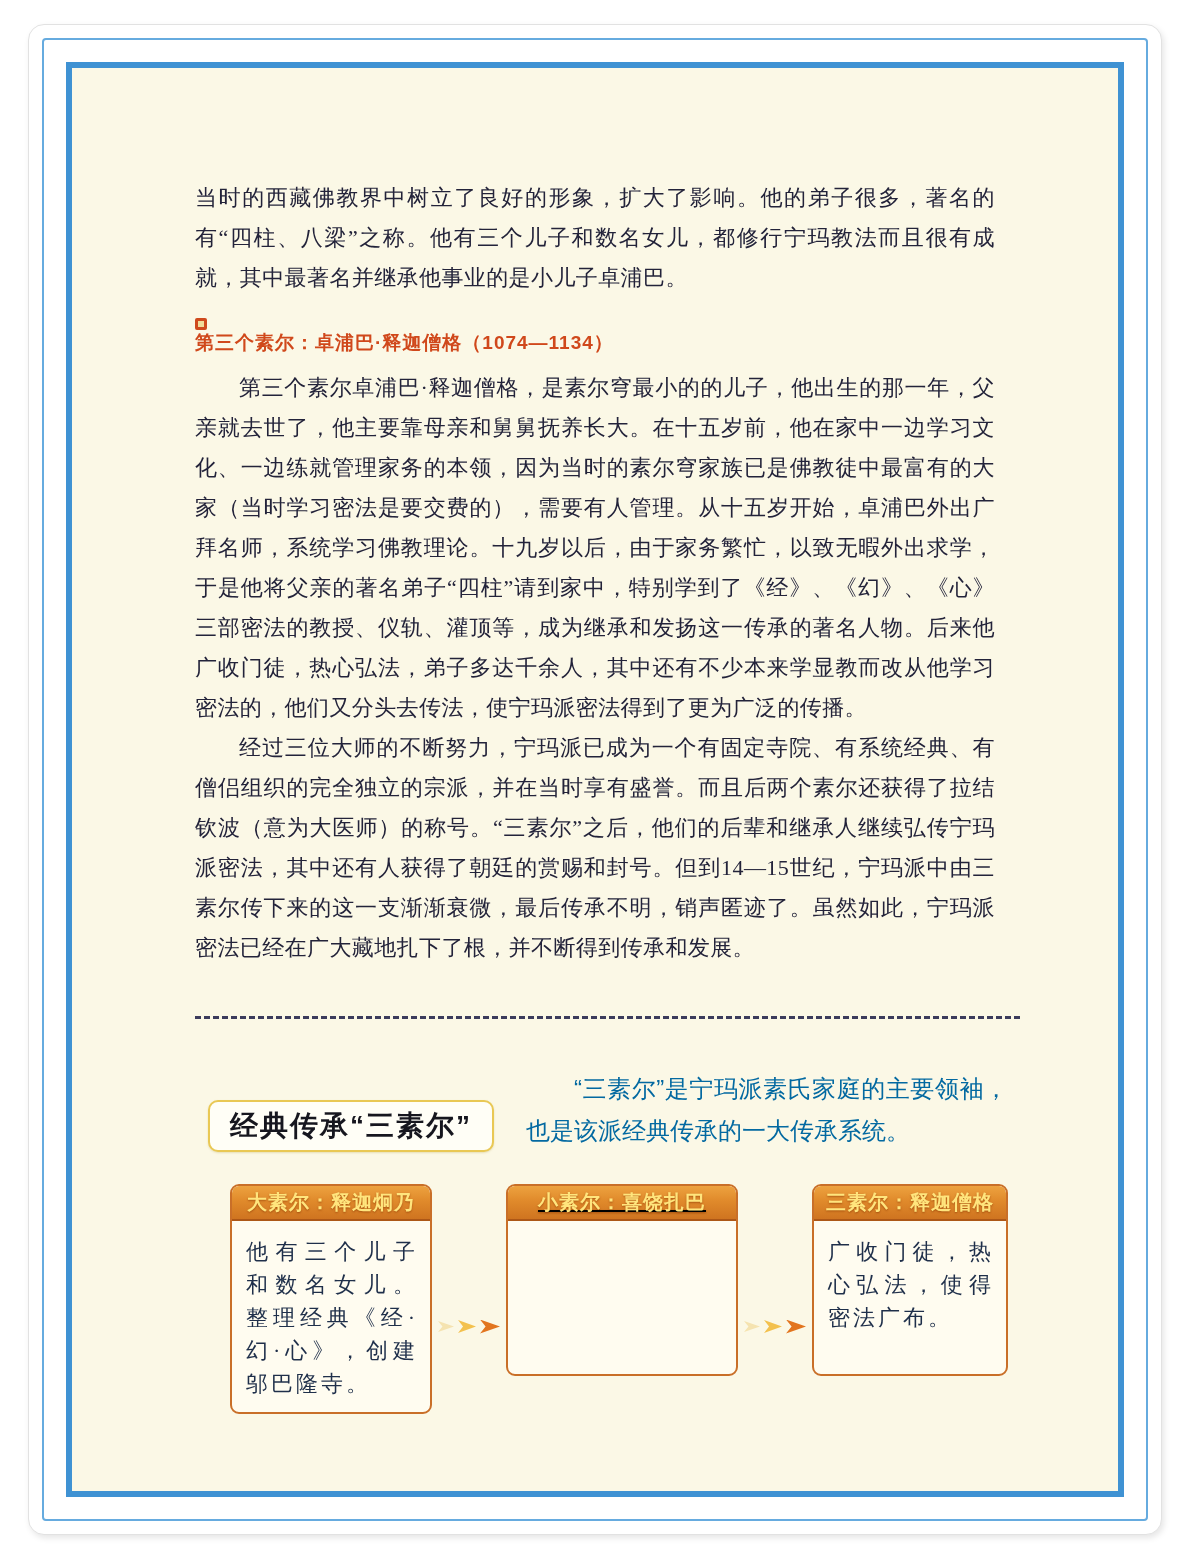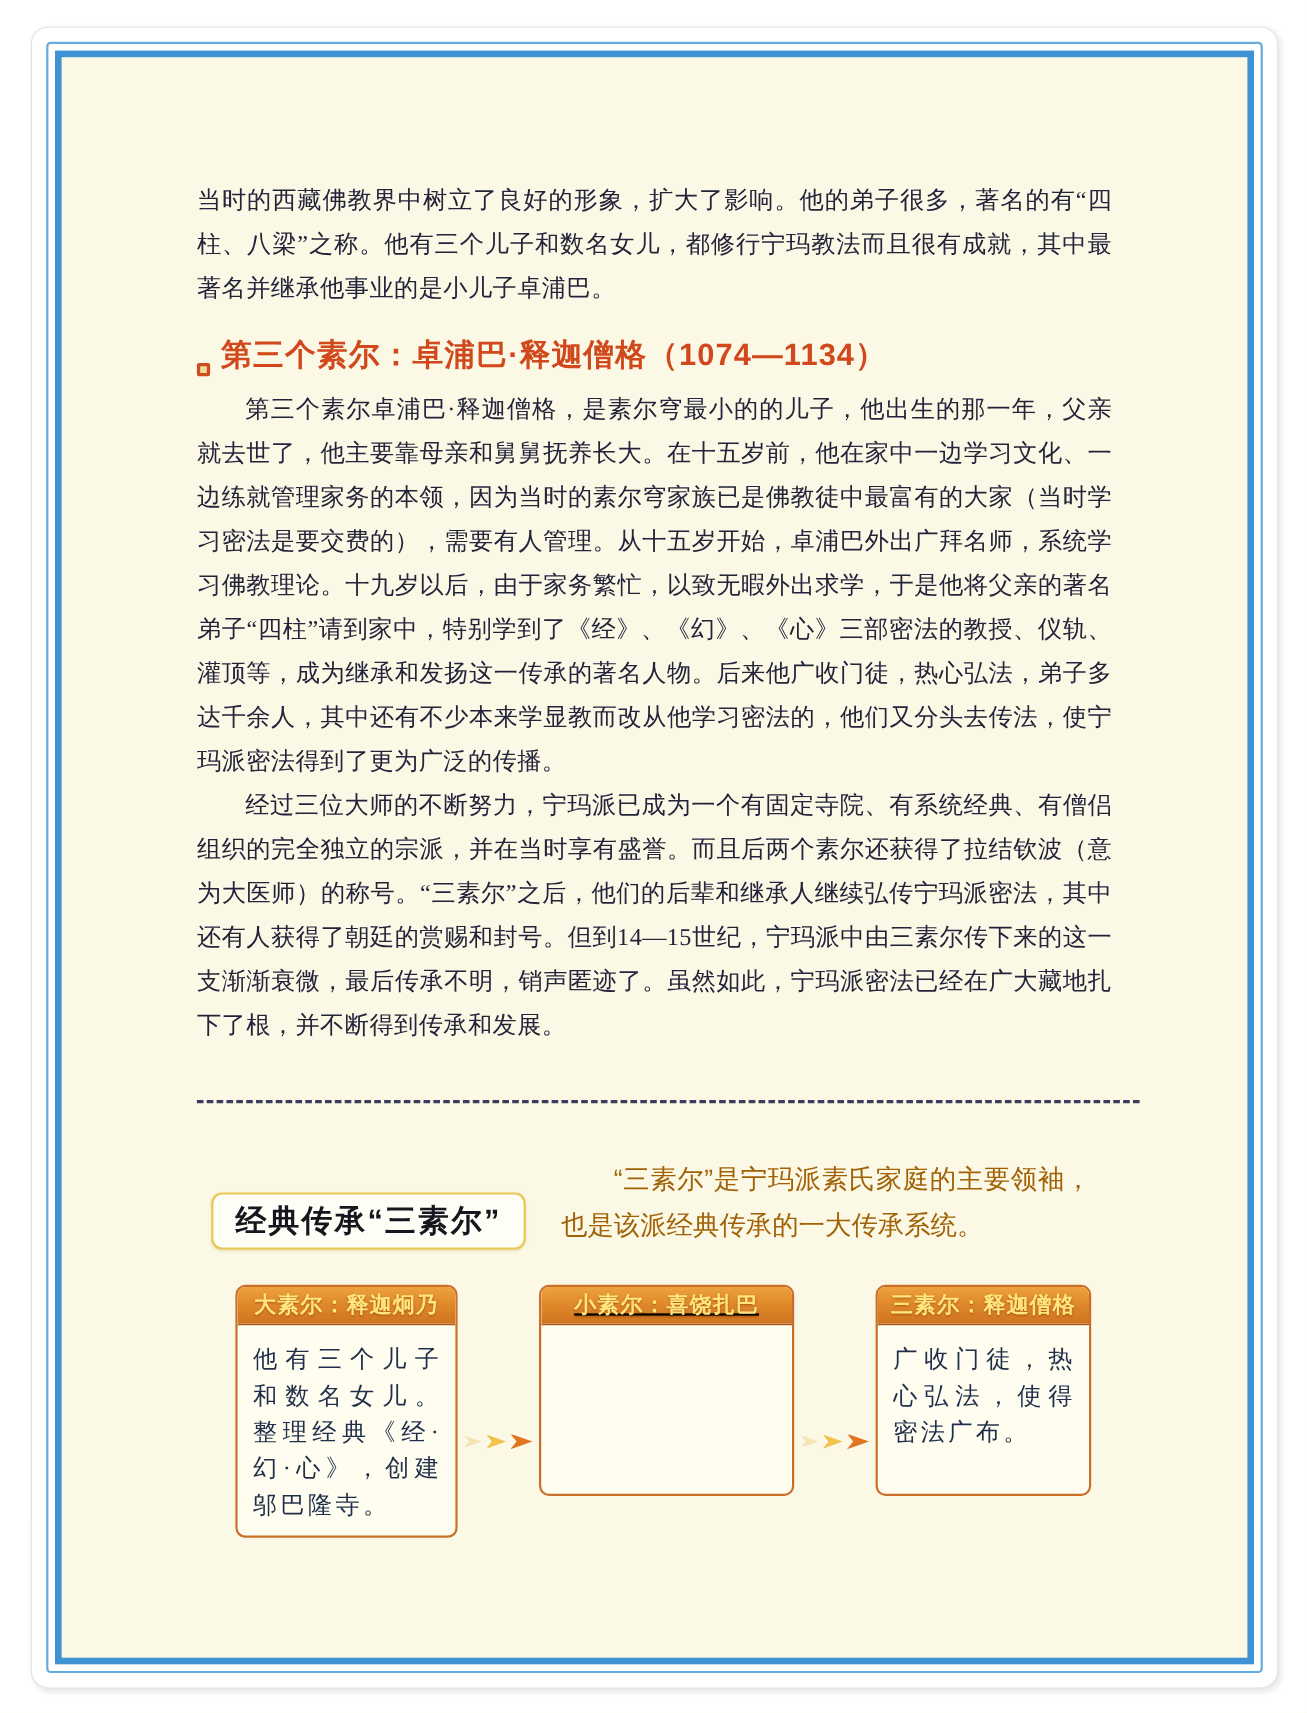--- a/index.html
+++ b/index.html
@@ -15,21 +15,21 @@
     border:1px solid #e2e2e2;
     border-radius:16px;
     box-shadow:2px 3px 6px rgba(0,0,0,0.10);
     padding:13px;
     box-sizing:border-box;
   }
   .frame-outer{
     width:100%;height:100%;
     border:2px solid #66abdf;
     border-radius:4px;
-    padding:6px;
+    padding:22px;
     box-sizing:border-box;
   }
   .frame-inner{
     width:100%;height:100%;
     border:6px solid #3f92d3;
     background:#fbf8e6;
     box-sizing:border-box;
     overflow:hidden;
   }
   .content{
@@ -40,27 +40,28 @@
     font-size:22px;
     line-height:40px;
     letter-spacing:0.4px;
     color:#23233a;
     text-align:justify;
   }
   .body-para.first{margin-bottom:20px;}
   .body-para.indent{text-indent:2em;}
   .section-heading{
     margin:0 0 10px 0;
-    display:flex;align-items:flex-end;
+    display:flex;align-items:flex-start;
     height:40px;
     font-family:"Liberation Sans","DejaVu Sans",sans-serif;
     font-weight:bold;
-    font-size:28px;
+    font-size:19px;
     color:#d0481b;
     letter-spacing:1px;
+    flex-direction:column;
   }
   .bullet{
     display:inline-block;
     width:6px;height:6px;
     border:3px solid #cf4a1d;
     background:#f0dc9a;
     border-radius:2px;
     margin-right:10px;
     flex:0 0 auto;
   }
@@ -88,21 +89,21 @@
     font-size:28px;
     letter-spacing:2px;
     color:#16161e;
   }
   .info-intro-text{
     margin:2px 0 0 32px;
     width:482px;
     font-family:"Liberation Sans","DejaVu Sans",sans-serif;
     font-size:24px;
     line-height:42px;
-    color:#a16207;
+    color:#0369a1;
     text-indent:2em;
     text-align:justify;
   }
   .cards-row{
     margin:32px 0 0 35px;
     width:778px;
     display:flex;
     align-items:flex-start;
   }
   .lineage-card{

